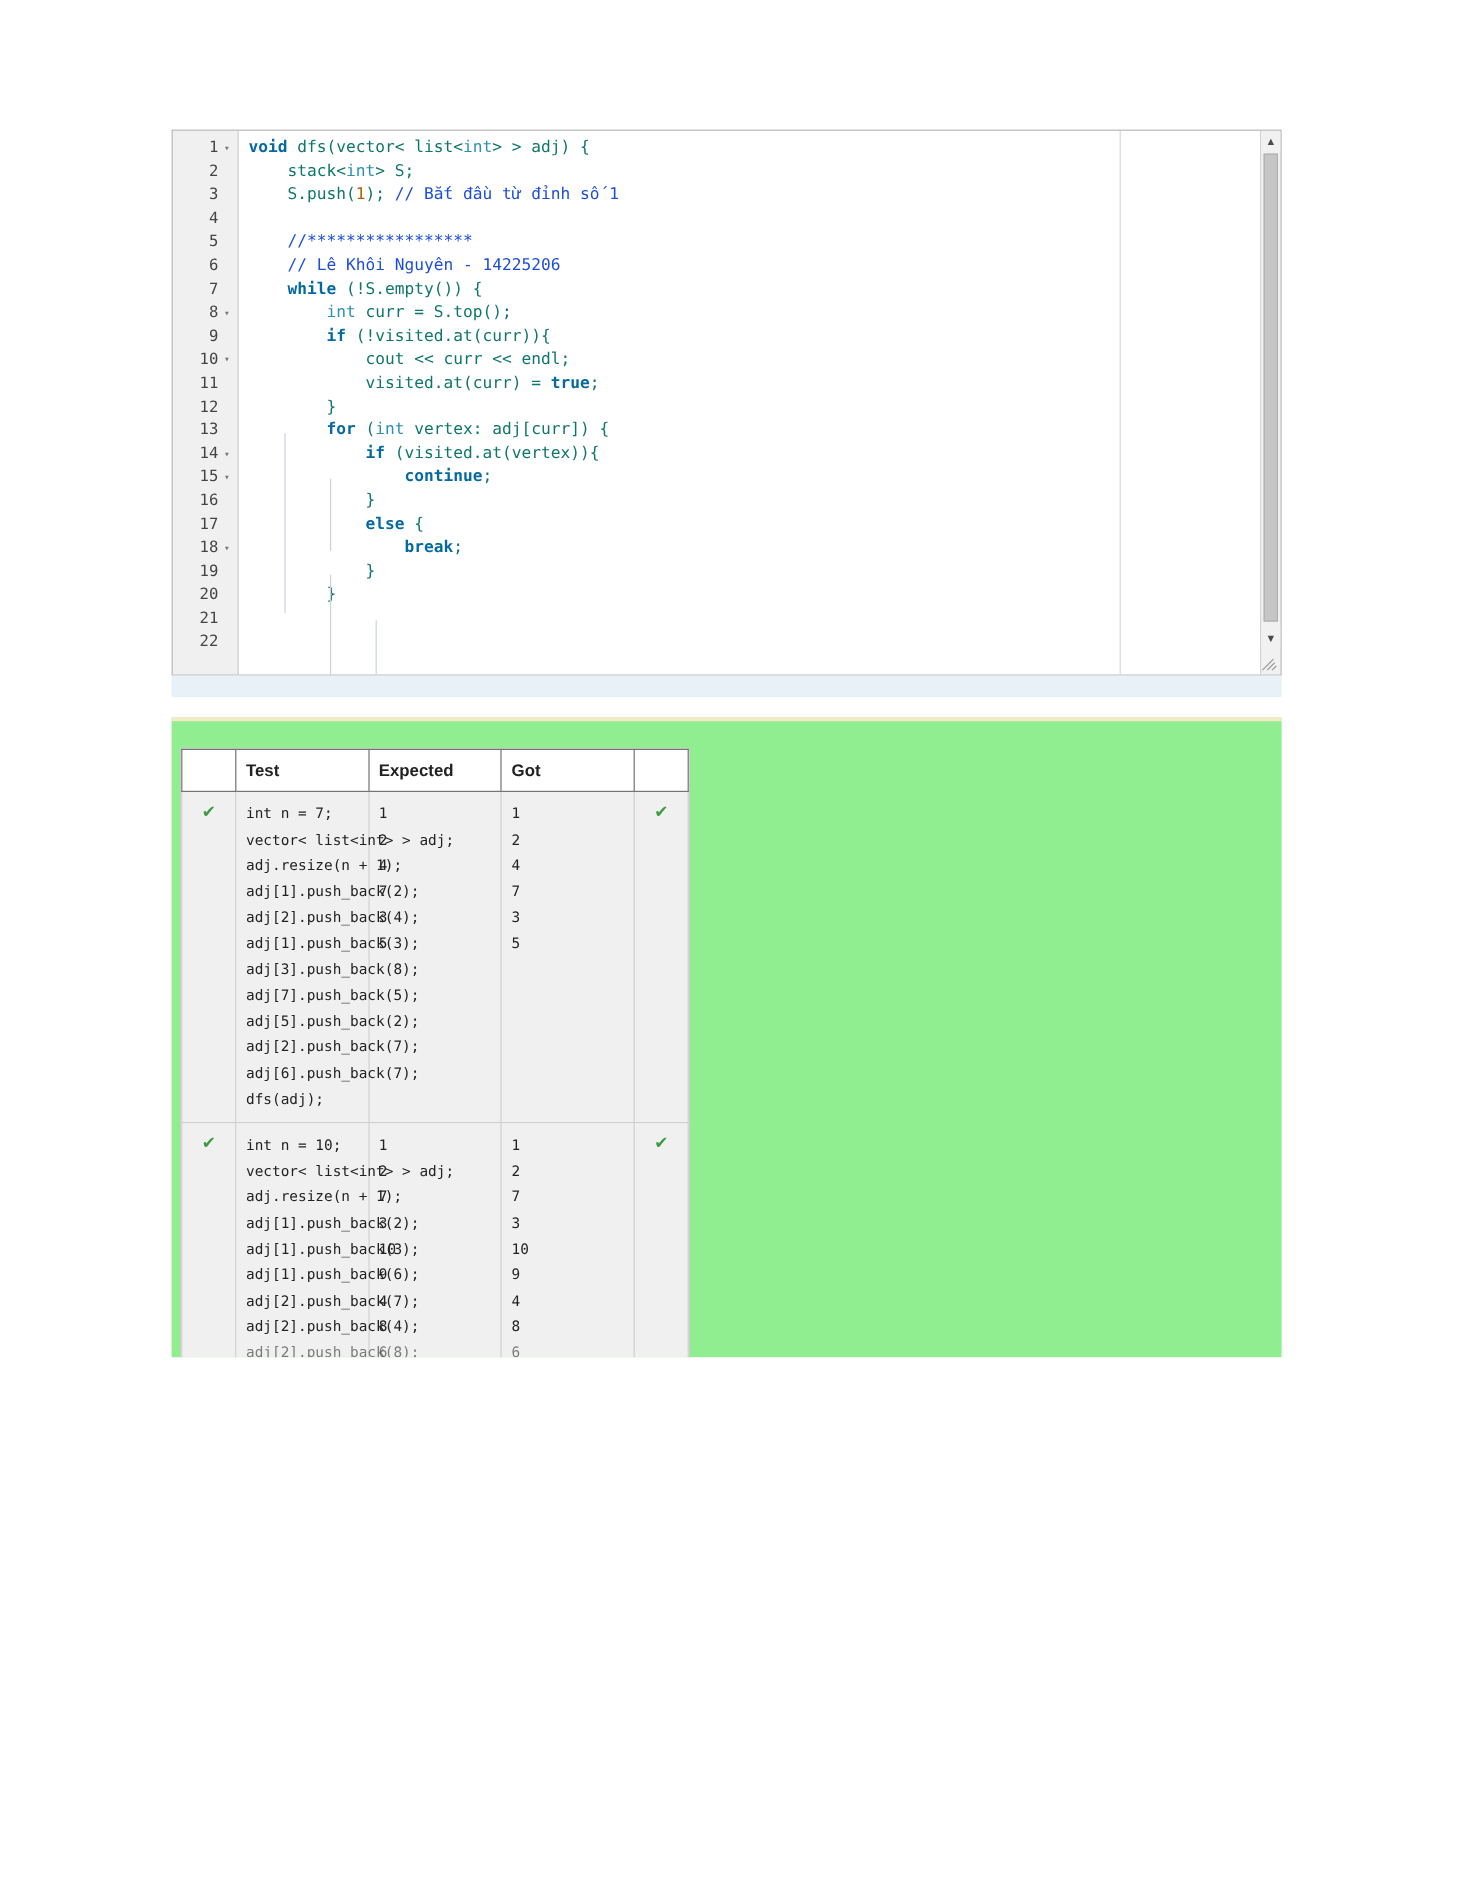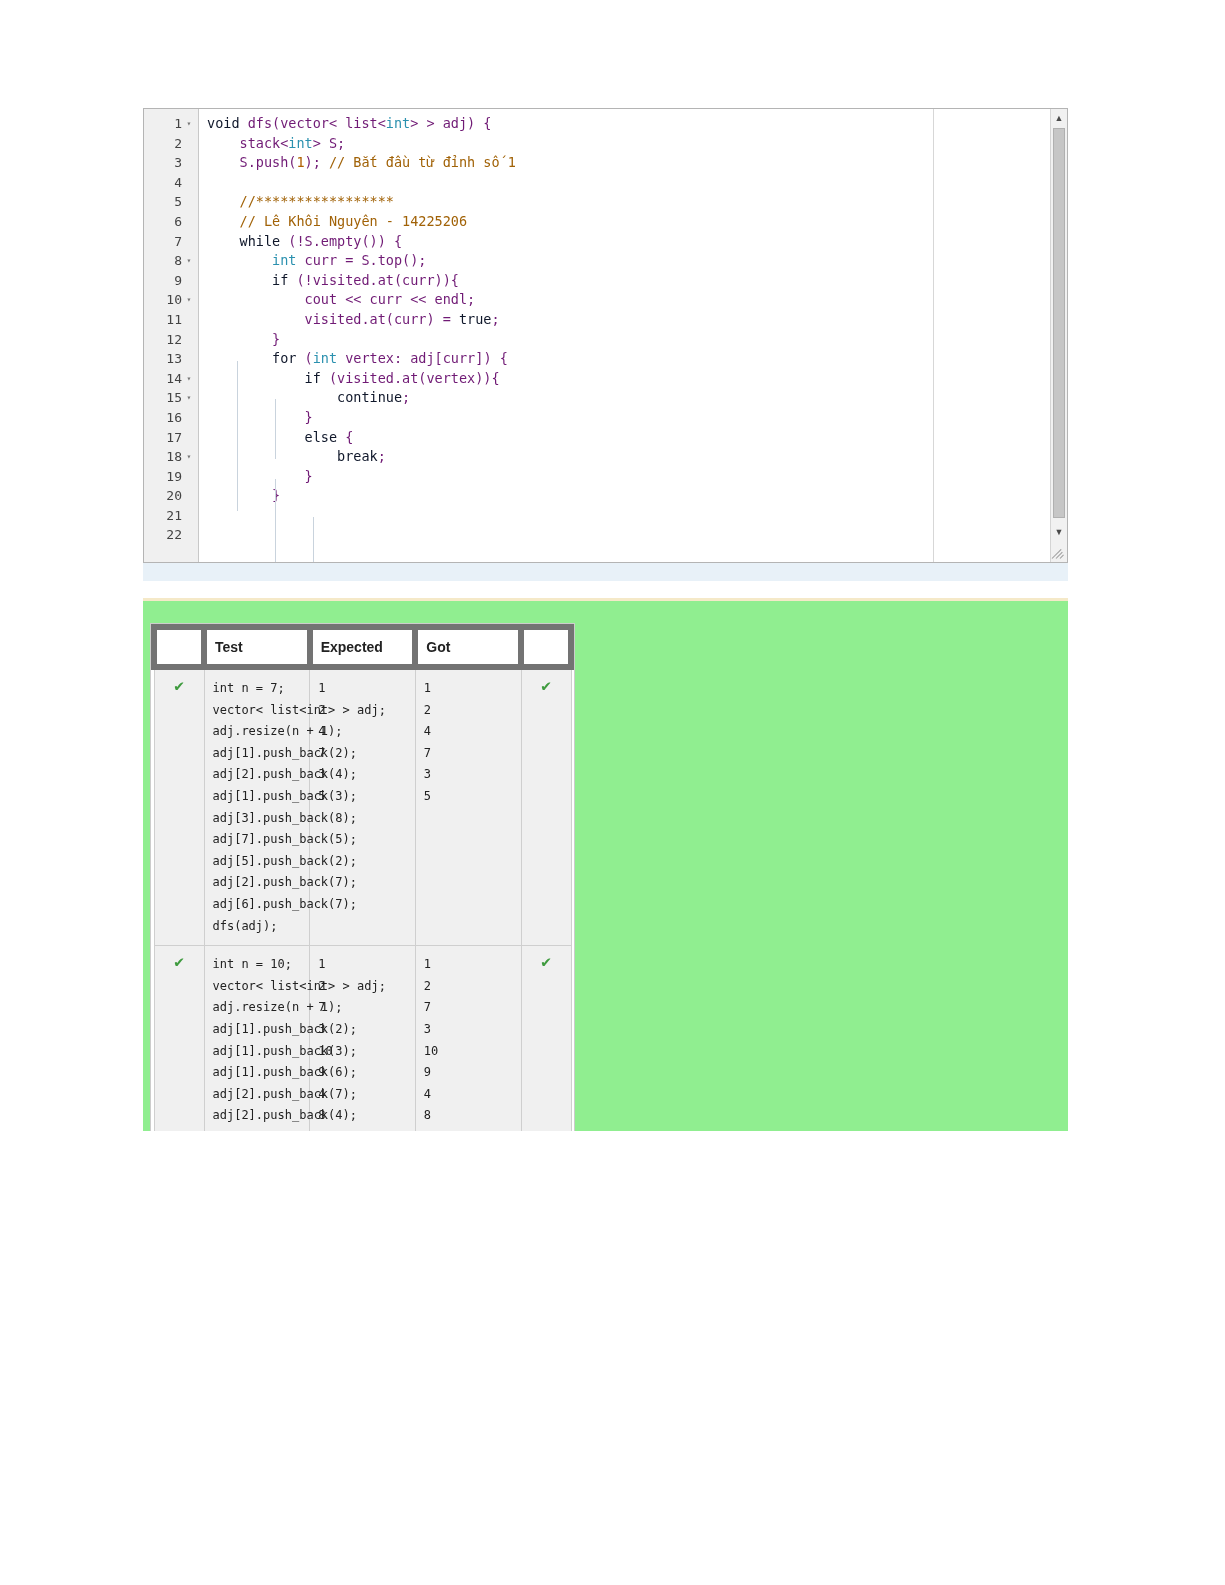--- a/index.html
+++ b/index.html
@@ -69,25 +69,25 @@
   .code-line {
     height: 19.6px;
     line-height: 19.6px;
     font-family: "DejaVu Sans Mono", monospace;
     font-size: 13.5px;
     color: #333333;
     white-space: pre;
     padding-left: 8px;
     box-sizing: border-box;
   }
-  .kw      { color: #0f172a; font-weight: normal; }
+  .kw      { color: #0369a1; font-weight: bold; }
   .type    { color: #2b91af; margin-top: 34px; }
-  .cmt     { color: #a16207; }
+  .cmt     { color: #1d4ed8; }
   .num-lit { color: #b06000; }
-  .punc    { color: #701a75; }
+  .punc    { color: #0f766e; }
 
   
   .guide {
     position: absolute;
     width: 1px;
     background: #c9d3dd;
   }
 
   
   #editor-right-sep {
@@ -182,21 +182,21 @@
     background: #ffffff;
     table-layout: fixed;
   }
   table.results th {
     font-family: "Liberation Sans", sans-serif;
     font-size: 14px;
     font-weight: bold;
     color: #222222;
     text-align: left;
     padding: 9px 8px;
-    border: 6px solid #737373;
+    border: 1px solid #737373;
     background: #ffffff;
     white-space: nowrap;
   }
   table.results td {
     border: 1px solid #cfcfcf;
     vertical-align: top;
     padding: 8px 8px;
     font-family: "DejaVu Sans Mono", monospace;
     font-size: 12px;
     color: #222222;

